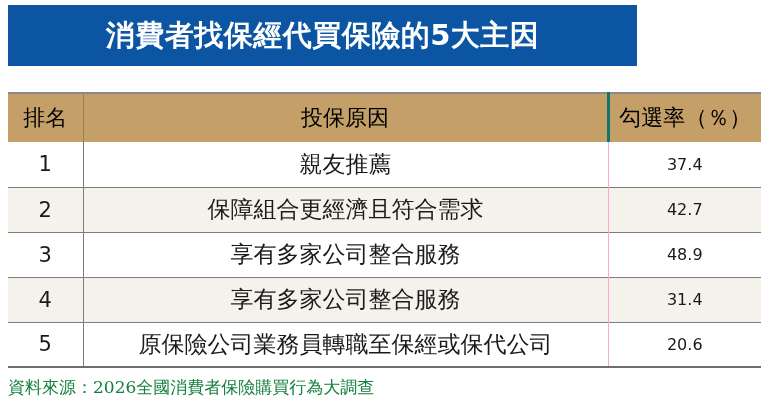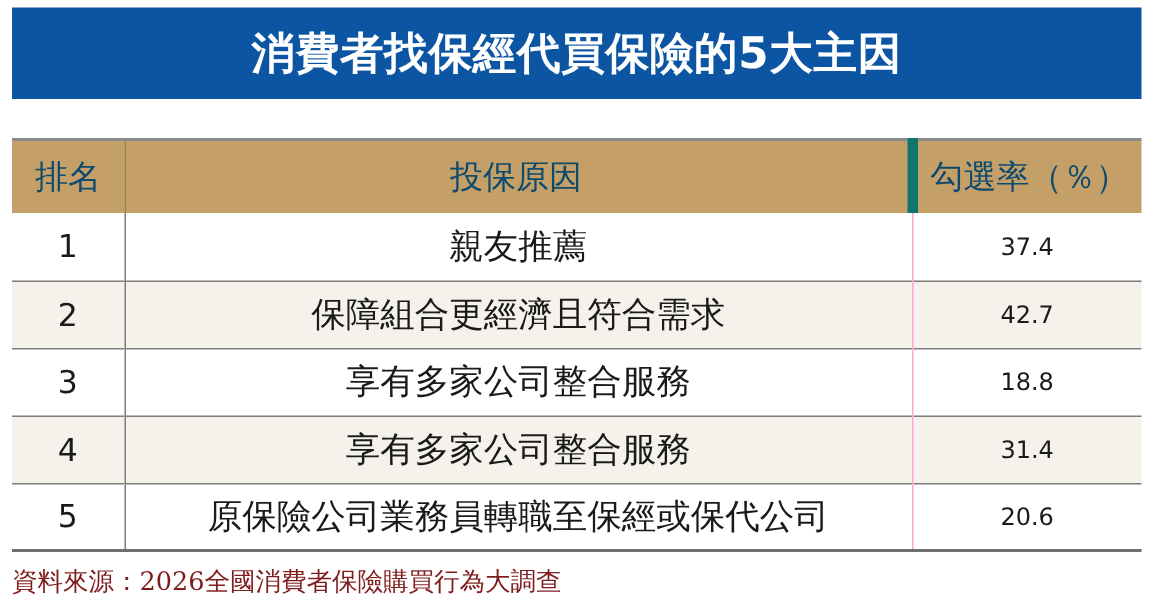--- a/index.html
+++ b/index.html
@@ -18,21 +18,21 @@
     width: 769px;
     height: 410px;
     box-sizing: border-box;
   }
 
   
   .title-banner {
     position: absolute;
     left: 8px;
     top: 5px;
-    width: 753px;
+    width: 629px;
     height: 61px;
     background: #0b55a2;
     display: flex;
     align-items: center;
     justify-content: center;
   }
   .title-text {
     color: #ffffff;
     font-size: 29px;
     font-weight: bold;
@@ -64,24 +64,24 @@
     vertical-align: middle;
     font-family: "DejaVu Sans", "Liberation Sans", sans-serif;
     color: #1a1a1a;
   }
 
   .data-table thead th {
     background: #c4a068;
     height: 48px;
     font-size: 22px;
     font-weight: normal;
-    color: #0c4a6e;
+    color: #000000;
   }
   .data-table thead th.col-rank   { border-right: 1px solid #9a8050; }
-  .data-table thead th.col-reason { border-right: 7px solid #0f766e; }
+  .data-table thead th.col-reason { border-right: 3px solid #0f766e; }
 
   .data-table tbody tr { height: 45px; }
   .data-table tbody tr.row-odd  { background: #ffffff; }
   .data-table tbody tr.row-even { background: #f5f2eb; }
   .data-table tbody tr + tr td { border-top: 1px solid #7d7d7d; }
 
   .data-table tbody td.col-rank {
     font-size: 21px;
     border-right: 1px solid #7d7d7d;
   }
@@ -93,21 +93,21 @@
     font-size: 16px;
   }
 
   
   .source-note {
     position: absolute;
     left: 8px;
     top: 376px;
     font-family: "DejaVu Serif", "Liberation Serif", serif;
     font-size: 17px;
-    color: #7f1d1d;
+    color: #15803d;
     white-space: nowrap;
     text-align: right;
   }
 </style>
 </head>
 <body>
 
 <div class="infographic">
 
   <div class="title-banner">
@@ -134,21 +134,21 @@
         <td class="col-rate">37.4</td>
       </tr>
       <tr class="row-even">
         <td class="col-rank">2</td>
         <td class="col-reason">保障組合更經濟且符合需求</td>
         <td class="col-rate">42.7</td>
       </tr>
       <tr class="row-odd">
         <td class="col-rank">3</td>
         <td class="col-reason">享有多家公司整合服務</td>
-        <td class="col-rate">18.8</td>
+        <td class="col-rate">48.9</td>
       </tr>
       <tr class="row-even">
         <td class="col-rank">4</td>
         <td class="col-reason">享有多家公司整合服務</td>
         <td class="col-rate">31.4</td>
       </tr>
       <tr class="row-odd">
         <td class="col-rank">5</td>
         <td class="col-reason">原保險公司業務員轉職至保經或保代公司</td>
         <td class="col-rate">20.6</td>

